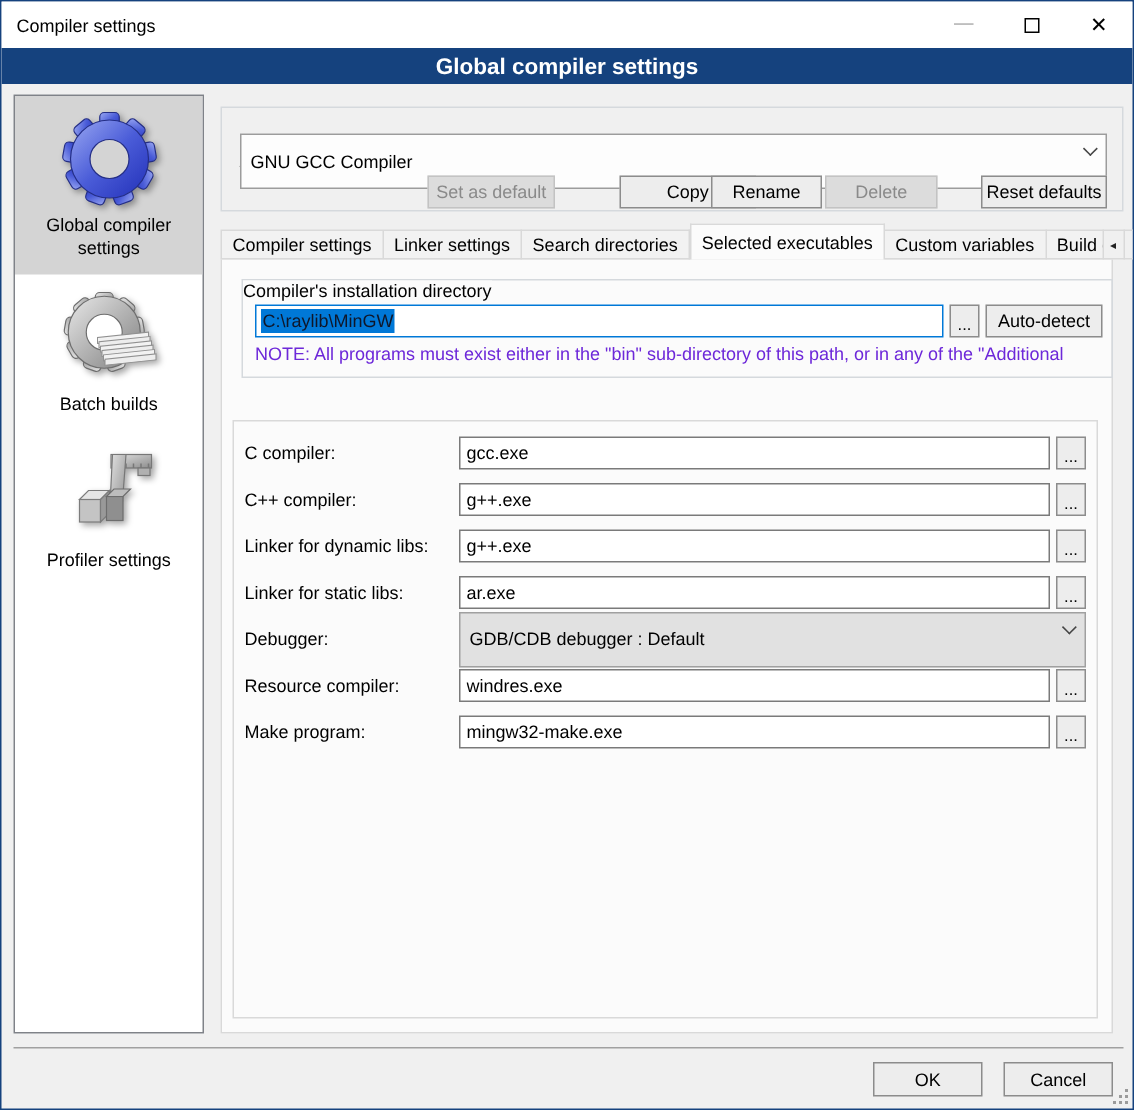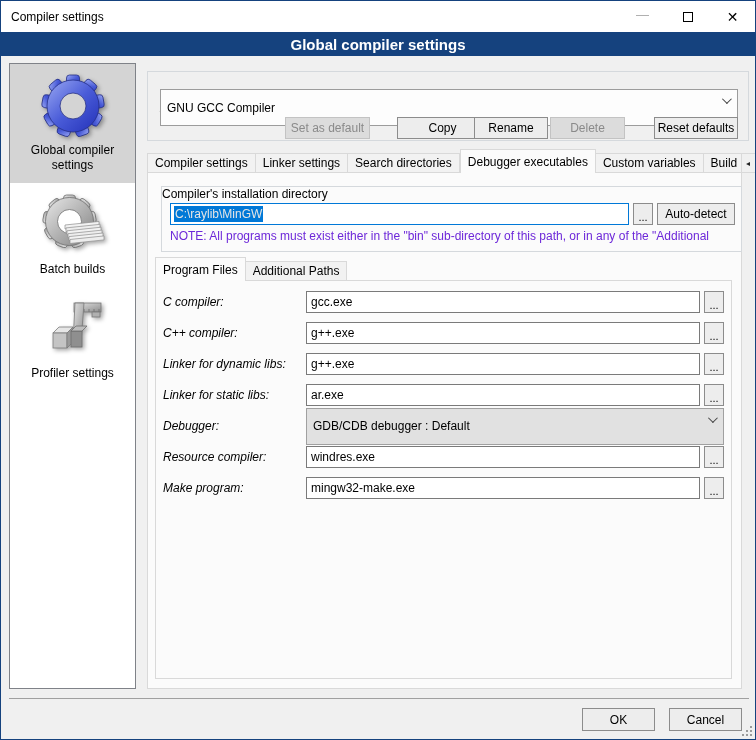--- a/index.html
+++ b/index.html
@@ -64,35 +64,35 @@
 
   .tabpage { position:absolute; left:146px; top:171px; width:595px; height:517px;
              background:#fbfbfb; border:1px solid #d9d9d9; z-index:2; }
 
   
   #grp-install { left:13px; top:13px; width:581px; height:66px; position:absolute; border:1px solid #d5d9dd; }
   #grp-install .legend { background:#fbfbfb; }
   .install-row { position:absolute; left:8px; top:16px; width:565px; height:22px; display:flex; gap:4px; }
   .pathbox { flex:1; height:22px; background:#fff; border:1px solid #0078d7; display:flex;
              align-items:center; padding-left:3px; overflow:hidden; }
-  .pathbox .sel { background:#0078d7; color:#e5e5e5; padding:1px 1px; white-space:nowrap; }
+  .pathbox .sel { background:#0078d7; color:#0f172a; padding:1px 1px; white-space:nowrap; }
   .mini-btn { width:20px; height:22px; background:#ededed; border:1px solid #8c8c8c; font-size:11px;
               display:flex; align-items:flex-end; justify-content:center; padding-bottom:4px; line-height:6px; }
   .autodetect-btn { width:78px; height:22px; background:#ededed; border:1px solid #8c8c8c;
                     display:flex; align-items:center; justify-content:center; font-size:12px; }
   .note-line { position:absolute; left:8px; top:42px; width:567px; white-space:nowrap; overflow:hidden;
                color:#6d28d9; font-size:12px; }
 
   
   .subtabstrip { position:absolute; left:7px; top:87px; height:21px; display:flex; align-items:flex-end; z-index:3; }
   .subpage { position:absolute; left:7px; top:107px; width:577px; height:399px;
              background:#fbfbfb; border:1px solid #d9d9d9; z-index:2; padding:10px 7px 0 7px; }
 
   .frow { display:flex; align-items:center; margin-bottom:9px; height:22px; }
-  .frow .flabel { width:143px; flex:none; font-size:12px;font-style:italic; }
+  .frow .flabel { width:143px; flex:none; font-size:12px; }
   .frow input[type=text] { flex:1; height:22px; border:1px solid #7a7a7a; background:#fff;
                            font-family:"Liberation Sans","DejaVu Sans",sans-serif; font-size:12px;
                            padding:0 4px; outline:none; }
   .frow .mini-btn { margin-left:4px; flex:none; }
   .frow .combo { flex:1; }
 
   
   .separator { position:absolute; left:8px; top:697px; width:740px; height:1px; background:#a0a0a0; }
   .footer { position:absolute; right:13px; top:707px; display:flex; gap:14px; }
   .dlg-btn { width:73px; height:23px; background:#ededed; border:1px solid #8c8c8c;
@@ -222,21 +222,21 @@
 
   <div class="groupbox" id="grp-compiler">
     <span class="legend">Selected compiler</span>
     <div class="combo" id="combo-compiler">
       <span>GNU GCC Compiler</span>
       <span class="chev"></span>
     </div>
     <div class="btnrow-item disabled" style="left:137px; width:85px;">
       <span>Set as default</span>
     </div>
-    <div class="btnrow-item" style="left:249px; width:91px;">
+    <div class="btnrow-item" style="left:265px; width:91px;">
       <span>Copy</span>
     </div>
     <div class="btnrow-item" style="left:326px; width:74px;">
       <span>Rename</span>
     </div>
     <div class="btnrow-item disabled" style="left:402px; width:75px;">
       <span>Delete</span>
     </div>
     <div class="btnrow-item" style="left:506px; width:84px;">
       <span>Reset defaults</span>
@@ -247,21 +247,21 @@
     <div class="tab">
         <span>Compiler settings</span>
       </div>
     <div class="tab">
         <span>Linker settings</span>
       </div>
     <div class="tab">
         <span>Search directories</span>
       </div>
     <div class="tab active">
-        <span>Debugger executables</span>
+        <span>Selected executables</span>
       </div>
     <div class="tab">
         <span>Custom variables</span>
       </div>
     <div class="tab clip">
         <span>Build options</span>
       </div>
     <div class="tab-arrow">
         <span>◂</span>
       </div>
@@ -279,28 +279,20 @@
         <div class="mini-btn">
           <span>...</span>
         </div>
         <div class="autodetect-btn">
           <span>Auto-detect</span>
         </div>
       </div>
       <div class="note-line">NOTE: All programs must exist either in the "bin" sub-directory of this path, or in any of the "Additional</div>
     </div>
 
-    <div class="subtabstrip">
-      <div class="tab active">
-          <span>Program Files</span>
-        </div>
-      <div class="tab">
-          <span>Additional Paths</span>
-        </div>
-    </div>
 
     <div class="subpage">
 
       <div class="frow">
         <span class="flabel">C compiler:</span>
         <input type="text" value="gcc.exe" style="">
         <div class="mini-btn">
             <span>...</span>
           </div>
       </div>

